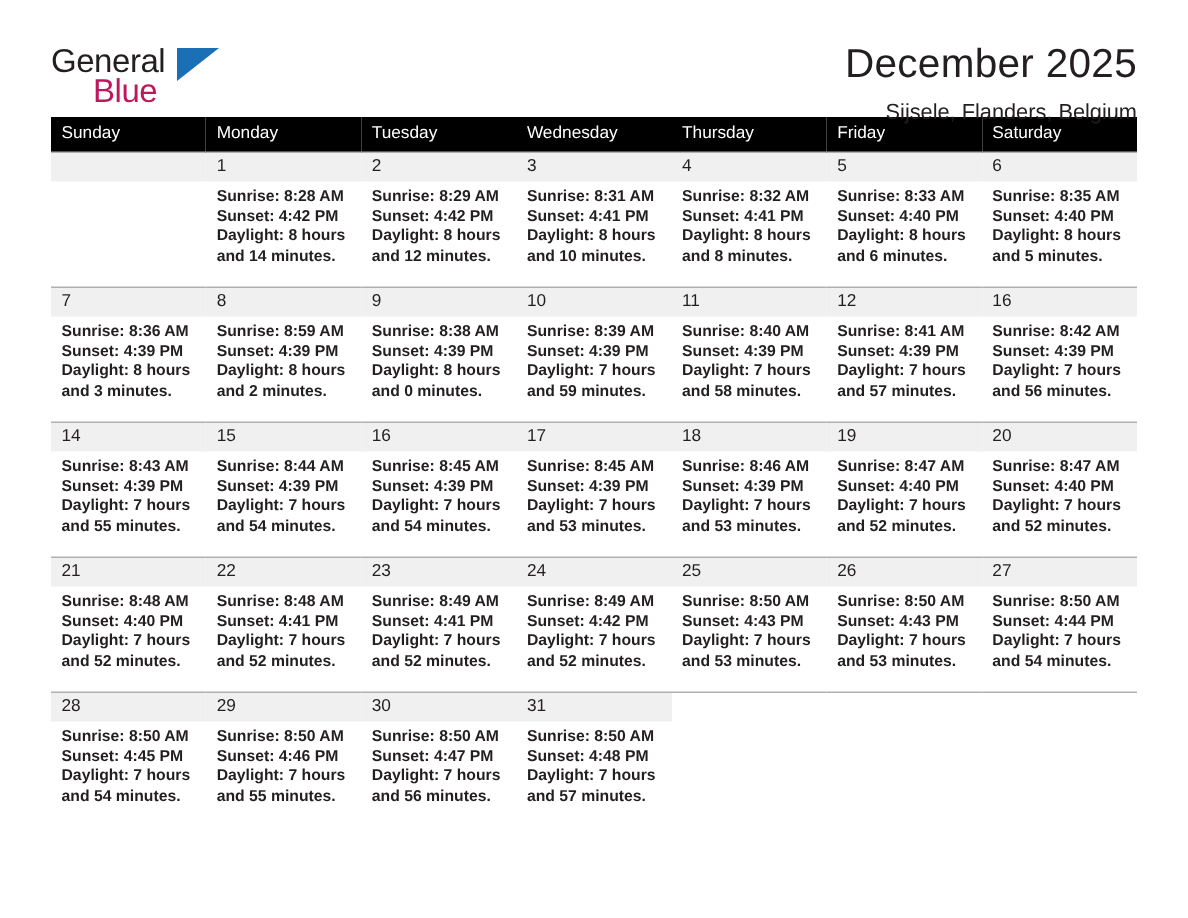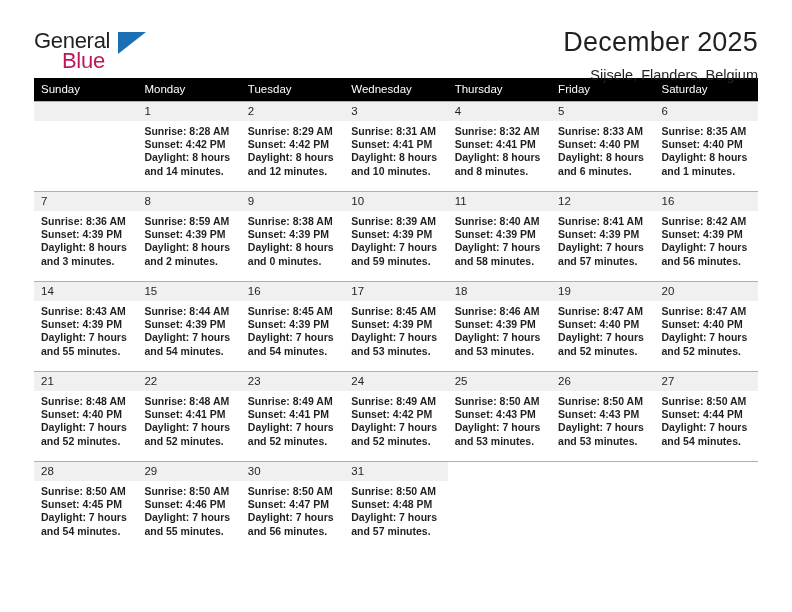--- a/index.html
+++ b/index.html
@@ -235,21 +235,21 @@
               </div>
             </div>
           </td>
           <td>
             <div class="daycell">
               <span class="daynum">6</span>
               <div class="dayinfo">
                 <div>Sunrise: 8:35 AM</div>
                 <div>Sunset: 4:40 PM</div>
                 <div>Daylight: 8 hours</div>
-                <div>and 1 minutes.</div>
+                <div>and 5 minutes.</div>
               </div>
             </div>
           </td>
         </tr>
         <tr class="week-row">
           <td>
             <div class="daycell">
               <span class="daynum">7</span>
               <div class="dayinfo">
                 <div>Sunrise: 8:36 AM</div>

